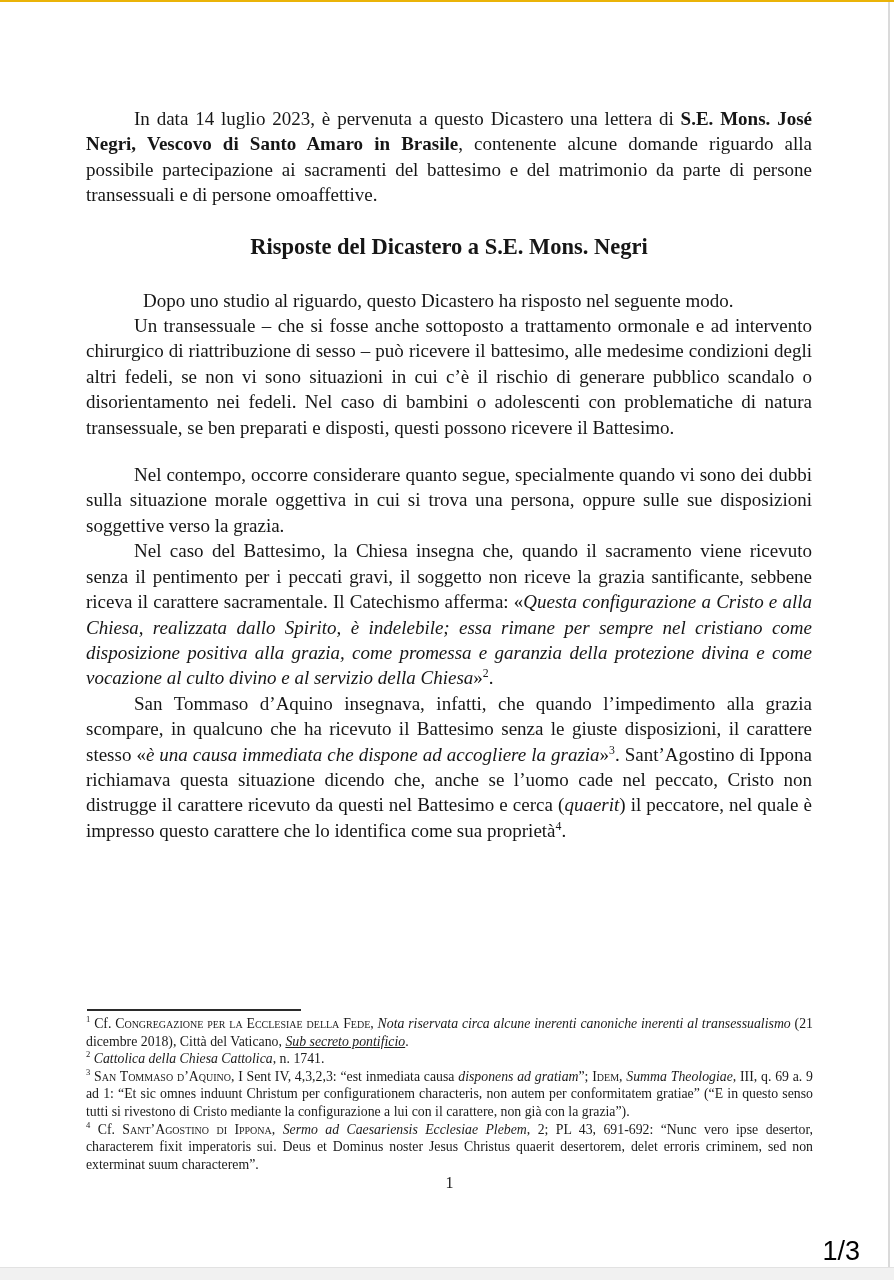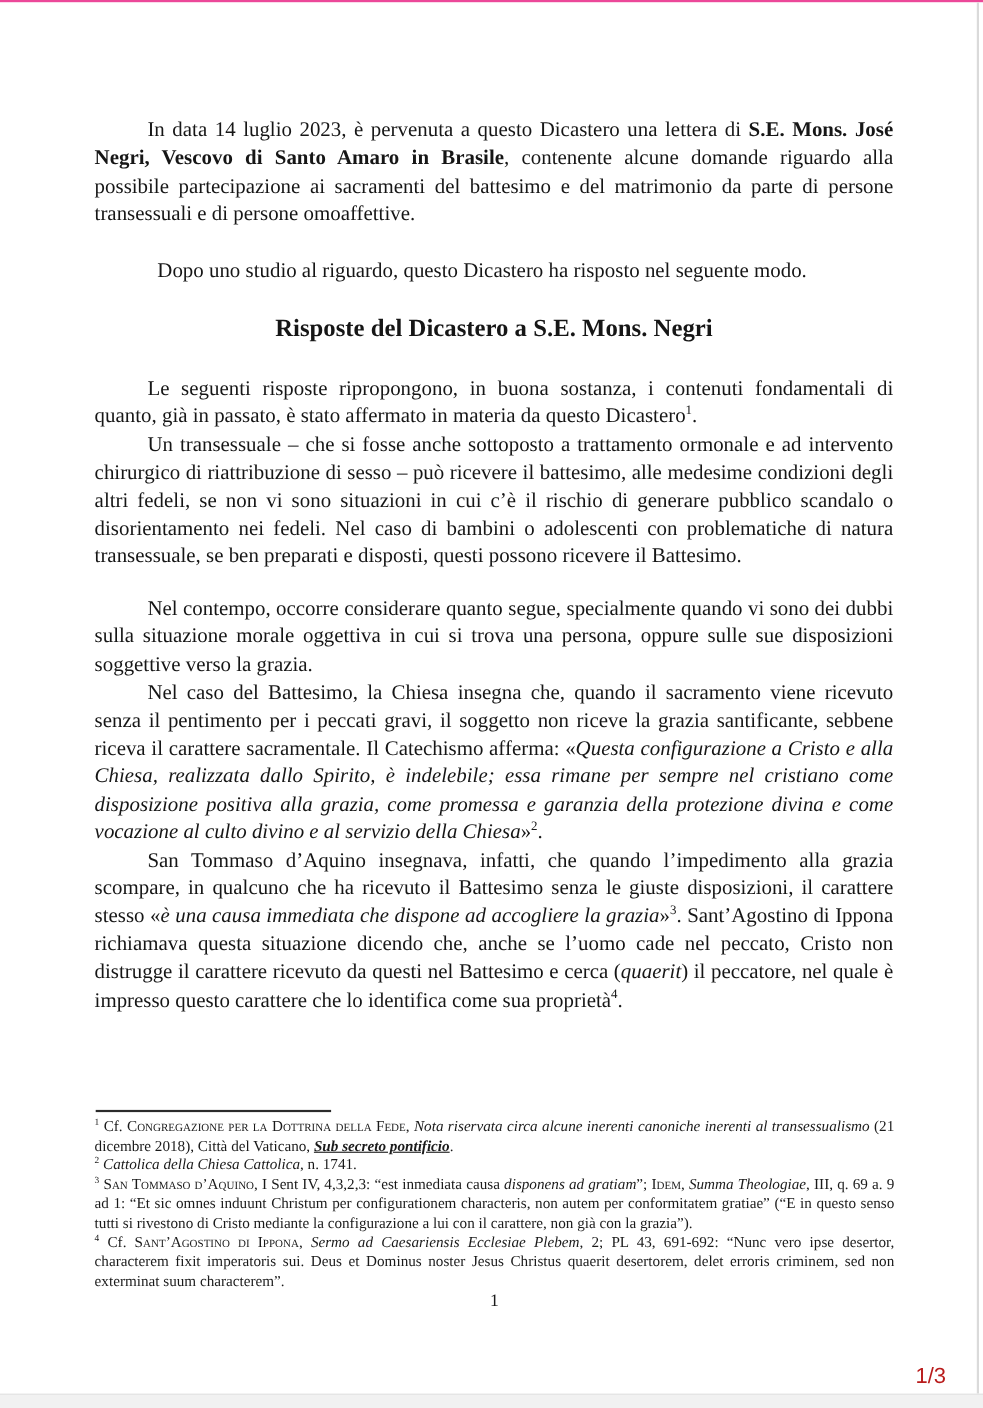--- a/index.html
+++ b/index.html
@@ -7,21 +7,21 @@
     width:894px; height:1280px;
     background:#ffffff;
     font-family:"Liberation Serif", serif;
     color:#161616;
     overflow:hidden;
   }
   .screen {
     position:relative;
     width:894px; height:1280px;
     background:#ffffff;
-    border-top:2px solid #ec4899;
+    border-top:2px solid #eab308;
     box-sizing:border-box;
     overflow:hidden;
   }
   
   .right-edge {
     position:absolute; top:0; bottom:13px; right:4px;
     width:2px; background:#dadada;
   }
   
   .doc-text {
@@ -37,21 +37,21 @@
   .blk.mt27 { }
   .blk.mt28 { margin-top:28px; }
   .blk-h1 {
     text-align:center; text-indent:0;
     font-weight:bold; font-size:22.5px; line-height:30px;
   }
   .blk-h2 { font-weight:bold; font-style:italic; }
   .v-deep { padding-left:28px; text-indent:29px; }
   .seg-b  { font-weight:bold; }
   .seg-i  { font-style:italic; }
-  .seg-iu { font-style:italic; text-decoration:underline;font-weight:bold; }
+  .seg-iu { font-style:italic; text-decoration:underline; }
   .seg-sc { font-variant:small-caps; }
   .seg-sup, .fn-marker {
     vertical-align:super; font-size:0.62em; line-height:0;
   }
   
   .footnote-sep {
     position:absolute; top:1007px; left:87px;
     width:214px; border-top:2px solid #2b2b2b;
   }
   .footnotes {
@@ -61,48 +61,47 @@
   }
   .footnote { margin:0; }
   .page-number {
     position:absolute; top:1172px; left:86px; width:727px;
     text-align:center; font-size:16px; color:#1a1a1a;
   }
   
   .page-indicator {
     position:absolute; top:1236px; right:34px;
     font-family:"Liberation Sans", sans-serif;
-    font-size:20px; line-height:27px; color:#b91c1c;
+    font-size:27px; line-height:27px; color:#000000;
   }
   .bottom-bar {
     position:absolute; left:0; right:0; bottom:0;
     height:13px; background:#f1f1f1;
     border-top:1px solid #e2e2e2;
     box-sizing:border-box;
   }
 </style>
 </head>
 <body>
 
 <div class="screen">
 
   <div class="doc-text">
       <p class="blk blk-p"><span>In data 14 luglio 2023, è pervenuta a questo Dicastero una lettera di </span><span class="seg-b">S.E. Mons. José Negri, Vescovo di Santo Amaro in Brasile</span><span>, contenente alcune domande riguardo alla possibile partecipazione ai sacramenti del battesimo e del matrimonio da parte di persone transessuali e di persone omoaffettive.</span></p>
+      <p class="blk blk-h1 mt24"><span>Risposte del Dicastero a S.E. Mons. Negri</span></p>
       <p class="blk blk-p v-deep mt26"><span>Dopo uno studio al riguardo, questo Dicastero ha risposto nel seguente modo.</span></p>
-      <p class="blk blk-h1 mt24"><span>Risposte del Dicastero a S.E. Mons. Negri</span></p>
-      <p class="blk blk-p mt28"><span>Le seguenti risposte ripropongono, in buona sostanza, i contenuti fondamentali di quanto, già in passato, è stato affermato in materia da questo Dicastero</span><span class="seg-sup">1</span><span>.</span></p>
       <p class="blk blk-p"><span>Un transessuale – che si fosse anche sottoposto a trattamento ormonale e ad intervento chirurgico di riattribuzione di sesso – può ricevere il battesimo, alle medesime condizioni degli altri fedeli, se non vi sono situazioni in cui c’è il rischio di generare pubblico scandalo o disorientamento nei fedeli. Nel caso di bambini o adolescenti con problematiche di natura transessuale, se ben preparati e disposti, questi possono ricevere il Battesimo.</span></p>
       <p class="blk blk-p mt22"><span>Nel contempo, occorre considerare quanto segue, specialmente quando vi sono dei dubbi sulla situazione morale oggettiva in cui si trova una persona, oppure sulle sue disposizioni soggettive verso la grazia.</span></p>
       <p class="blk blk-p mt27"><span>Nel caso del Battesimo, la Chiesa insegna che, quando il sacramento viene ricevuto senza il pentimento per i peccati gravi, il soggetto non riceve la grazia santificante, sebbene riceva il carattere sacramentale. Il Catechismo afferma: «</span><span class="seg-i">Questa configurazione a Cristo e alla Chiesa, realizzata dallo Spirito, è indelebile; essa rimane per sempre nel cristiano come disposizione positiva alla grazia, come promessa e garanzia della protezione divina e come vocazione al culto divino e al servizio della Chiesa</span><span>»</span><span class="seg-sup">2</span><span>.</span></p>
       <p class="blk blk-p"><span>San Tommaso d’Aquino insegnava, infatti, che quando l’impedimento alla grazia scompare, in qualcuno che ha ricevuto il Battesimo senza le giuste disposizioni, il carattere stesso «</span><span class="seg-i">è una causa immediata che dispone ad accogliere la grazia</span><span>»</span><span class="seg-sup">3</span><span>. Sant’Agostino di Ippona richiamava questa situazione dicendo che, anche se l’uomo cade nel peccato, Cristo non distrugge il carattere ricevuto da questi nel Battesimo e cerca (</span><span class="seg-i">quaerit</span><span>) il peccatore, nel quale è impresso questo carattere che lo identifica come sua proprietà</span><span class="seg-sup">4</span><span>.</span></p>
     </div>
 
   <div class="footnote-sep"></div>
   <div class="footnotes">
-      <p class="footnote"><span class="fn-marker">1</span> <span>Cf. </span><span class="seg-sc">Congregazione per la Dottrina della Fede</span><span>, </span><span class="seg-i">Nota riservata circa alcune inerenti canoniche inerenti al transessualismo</span><span> (21 dicembre 2018), Città del Vaticano, </span><span class="seg-iu">Sub secreto pontificio</span><span>.</span></p>
+      <p class="footnote"><span class="fn-marker">1</span> <span>Cf. </span><span class="seg-sc">Congregazione per la Ecclesiae della Fede</span><span>, </span><span class="seg-i">Nota riservata circa alcune inerenti canoniche inerenti al transessualismo</span><span> (21 dicembre 2018), Città del Vaticano, </span><span class="seg-iu">Sub secreto pontificio</span><span>.</span></p>
       <p class="footnote"><span class="fn-marker">2</span> <span class="seg-i">Cattolica della Chiesa Cattolica</span><span>, n. 1741.</span></p>
       <p class="footnote"><span class="fn-marker">3</span> <span class="seg-sc">San Tommaso d’Aquino</span><span>, I Sent IV, 4,3,2,3: “est inmediata causa </span><span class="seg-i">disponens ad gratiam</span><span>”; </span><span class="seg-sc">Idem</span><span>, </span><span class="seg-i">Summa Theologiae</span><span>, III, q. 69 a. 9 ad 1: “Et sic omnes induunt Christum per configurationem characteris, non autem per conformitatem gratiae” (“E in questo senso tutti si rivestono di Cristo mediante la configurazione a lui con il carattere, non già con la grazia”).</span></p>
       <p class="footnote"><span class="fn-marker">4</span> <span>Cf. </span><span class="seg-sc">Sant’Agostino di Ippona</span><span>, </span><span class="seg-i">Sermo ad Caesariensis Ecclesiae Plebem</span><span>, 2; PL 43, 691-692: “Nunc vero ipse desertor, characterem fixit imperatoris sui. Deus et Dominus noster Jesus Christus quaerit desertorem, delet erroris criminem, sed non exterminat suum characterem”.</span></p>
     </div>
 
   <div class="page-number">1</div>
 
   <div class="right-edge"></div>
 
   <div class="page-indicator">1/3</div>

